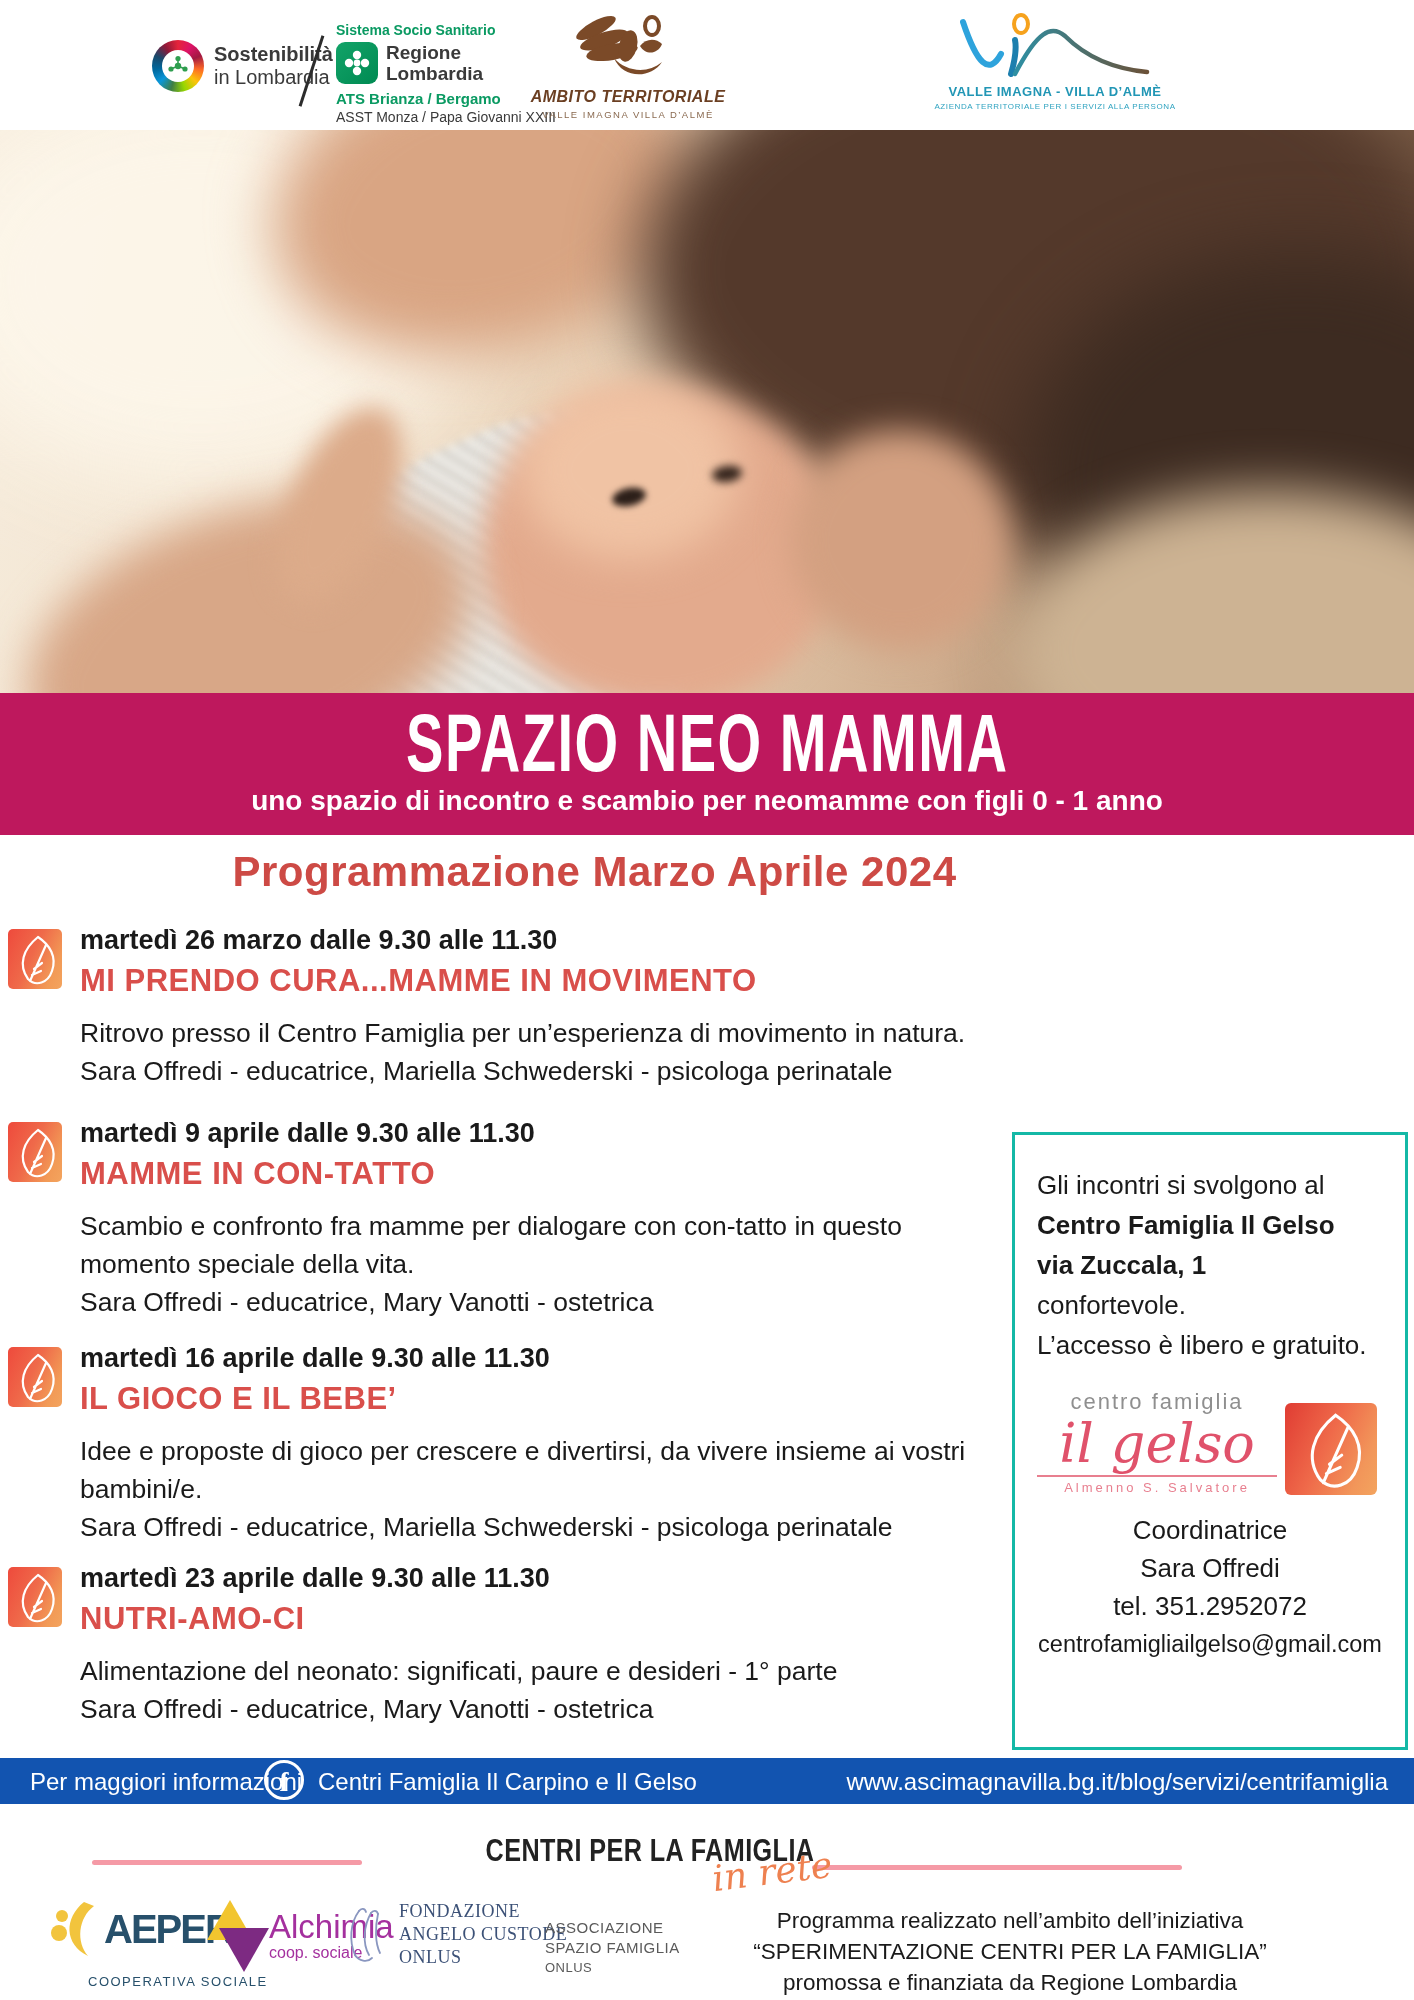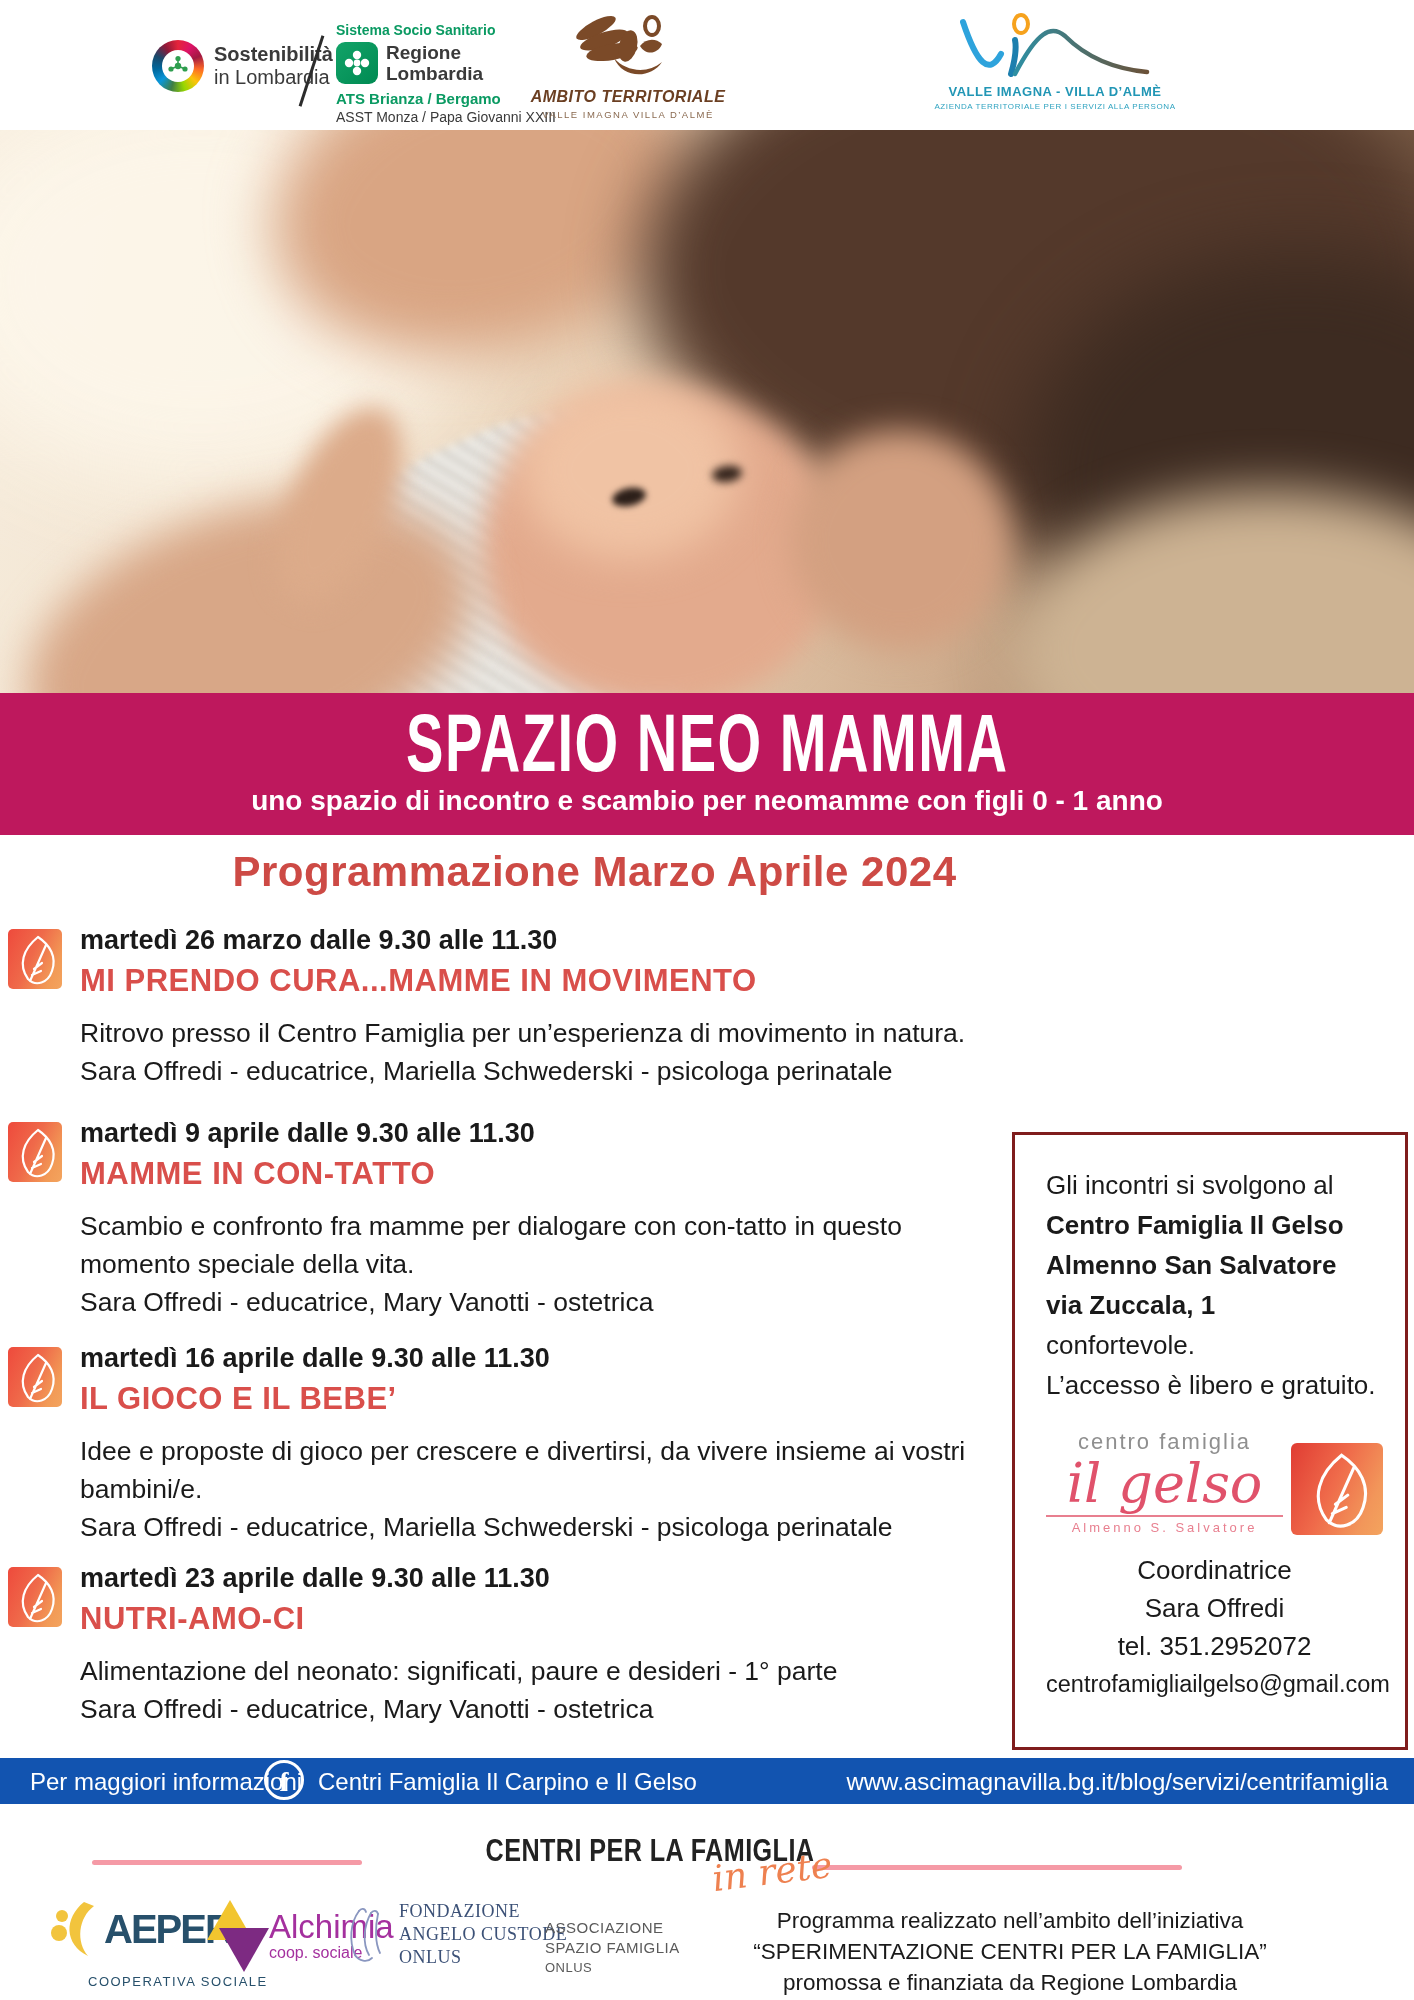--- a/index.html
+++ b/index.html
@@ -65,21 +65,21 @@
   .leaf-chip { position:absolute; left:0; top:4px; width:54px; height:60px; border-radius:5px;
     background:linear-gradient(115deg,#ee4a3c 0%,#ef6a4a 45%,#f29a56 80%,#f3a45e 100%); }
   .leaf-chip svg, .gelso-chip svg { position:absolute; left:0; top:0; width:100%; height:100%; }
   .ev-body { margin-left:72px; }
   .ev-date { font-size:27px; font-weight:bold; color:#1a1a1a; margin-bottom:7px; }
   .ev-title { font-size:31px; font-weight:bold; color:#d94f4b; letter-spacing:0.5px; margin-bottom:15px; }
   .ev-line { font-size:26.5px; color:#1a1a1a; line-height:38px; }
 
   
   .ibox { position:absolute; left:1012px; top:1132px; width:396px; height:618px;
-    border:3px solid #7f1d1d; background:#fff; padding:30px 22px 0 31px; }
+    border:3px solid #14b8a6; background:#fff; padding:30px 22px 0 22px; }
   .ibox .t  { font-size:26px; line-height:40px; color:#1a1a1a; }
   .ibox .tb { font-weight:bold; }
   .gelso { margin-top:24px; display:flex; align-items:flex-end; gap:8px; }
   .gelso-txt { width:240px; text-align:center; }
   .gelso-top { font-size:22px; color:#8f8f8f; letter-spacing:2px; }
   .gelso-name { font-family:"DejaVu Serif", serif; font-style:italic; font-size:54px; color:#e0526b;
     line-height:58px; border-bottom:2px solid #e87f8f; padding-bottom:2px; }
   .gelso-place { font-size:13px; color:#e87f8f; letter-spacing:3px; margin-top:3px; }
   .gelso-chip { position:relative; width:92px; height:92px; border-radius:6px;
     background:linear-gradient(115deg,#e03c33 0%,#ef6a4a 45%,#f2965a 80%,#f3a45e 100%); flex:0 0 auto; }
@@ -286,21 +286,20 @@
       <div class="ev-date">martedì 23 aprile dalle 9.30 alle 11.30</div>
       <div class="ev-title">NUTRI-AMO-CI</div>
       <div class="ev-line">Alimentazione del neonato: significati, paure e desideri - 1° parte</div>
       <div class="ev-line">Sara Offredi - educatrice, Mary Vanotti - ostetrica</div>
     </div>
   </div>
 
   <div class="ibox">
     <div class="t">Gli incontri si svolgono al</div>
     <div class="t tb">Centro Famiglia Il Gelso</div>
-    <div class="t tb">Almenno San Salvatore</div>
     <div class="t tb">via Zuccala, 1</div>
     <div class="t">confortevole.</div>
     <div class="t">L’accesso è libero e gratuito.</div>
 
     <div class="gelso">
       <div class="gelso-txt">
         <div class="gelso-top">centro famiglia</div>
         <div class="gelso-name">il gelso</div>
         <div class="gelso-place">Almenno S. Salvatore</div>
       </div>

